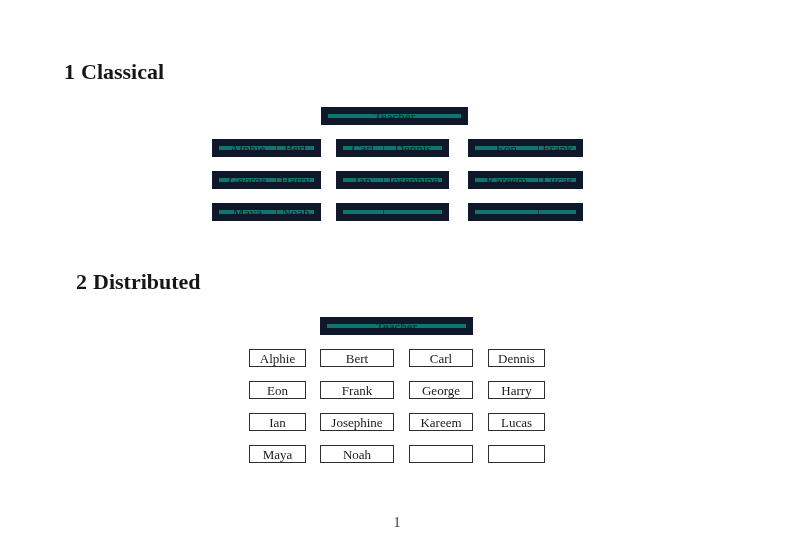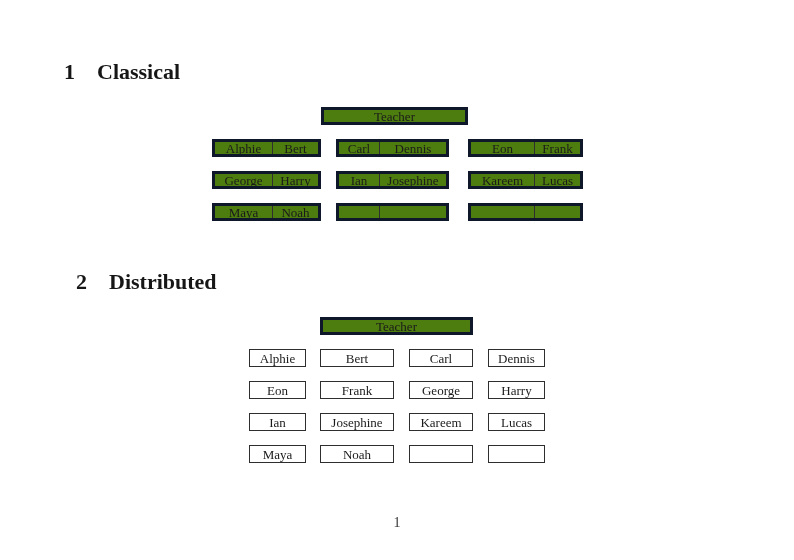--- a/index.html
+++ b/index.html
@@ -17,28 +17,28 @@
     overflow: hidden;
   }
   .heading {
     position: absolute;
     font-size: 22px;
     font-weight: bold;
     line-height: 1;
     white-space: nowrap;
     color: #161616;
   }
-  .heading .sectitle { margin-left: 22px; }
+  .heading .sectitle { margin-left: 6px; }
 
   .tbox {
     position: absolute;
     box-sizing: border-box;
     height: 18px;
-    border: 3px solid #0f172a;
-    background: #4d7c0f;
+    border: 7px solid #0f172a;
+    background: #0f766e;
     display: flex;
     align-items: stretch;
     font-size: 13px;
     line-height: 1;
   }
   .tbox .cell {
     display: flex;
     align-items: center;
     justify-content: center;
     box-sizing: border-box;

